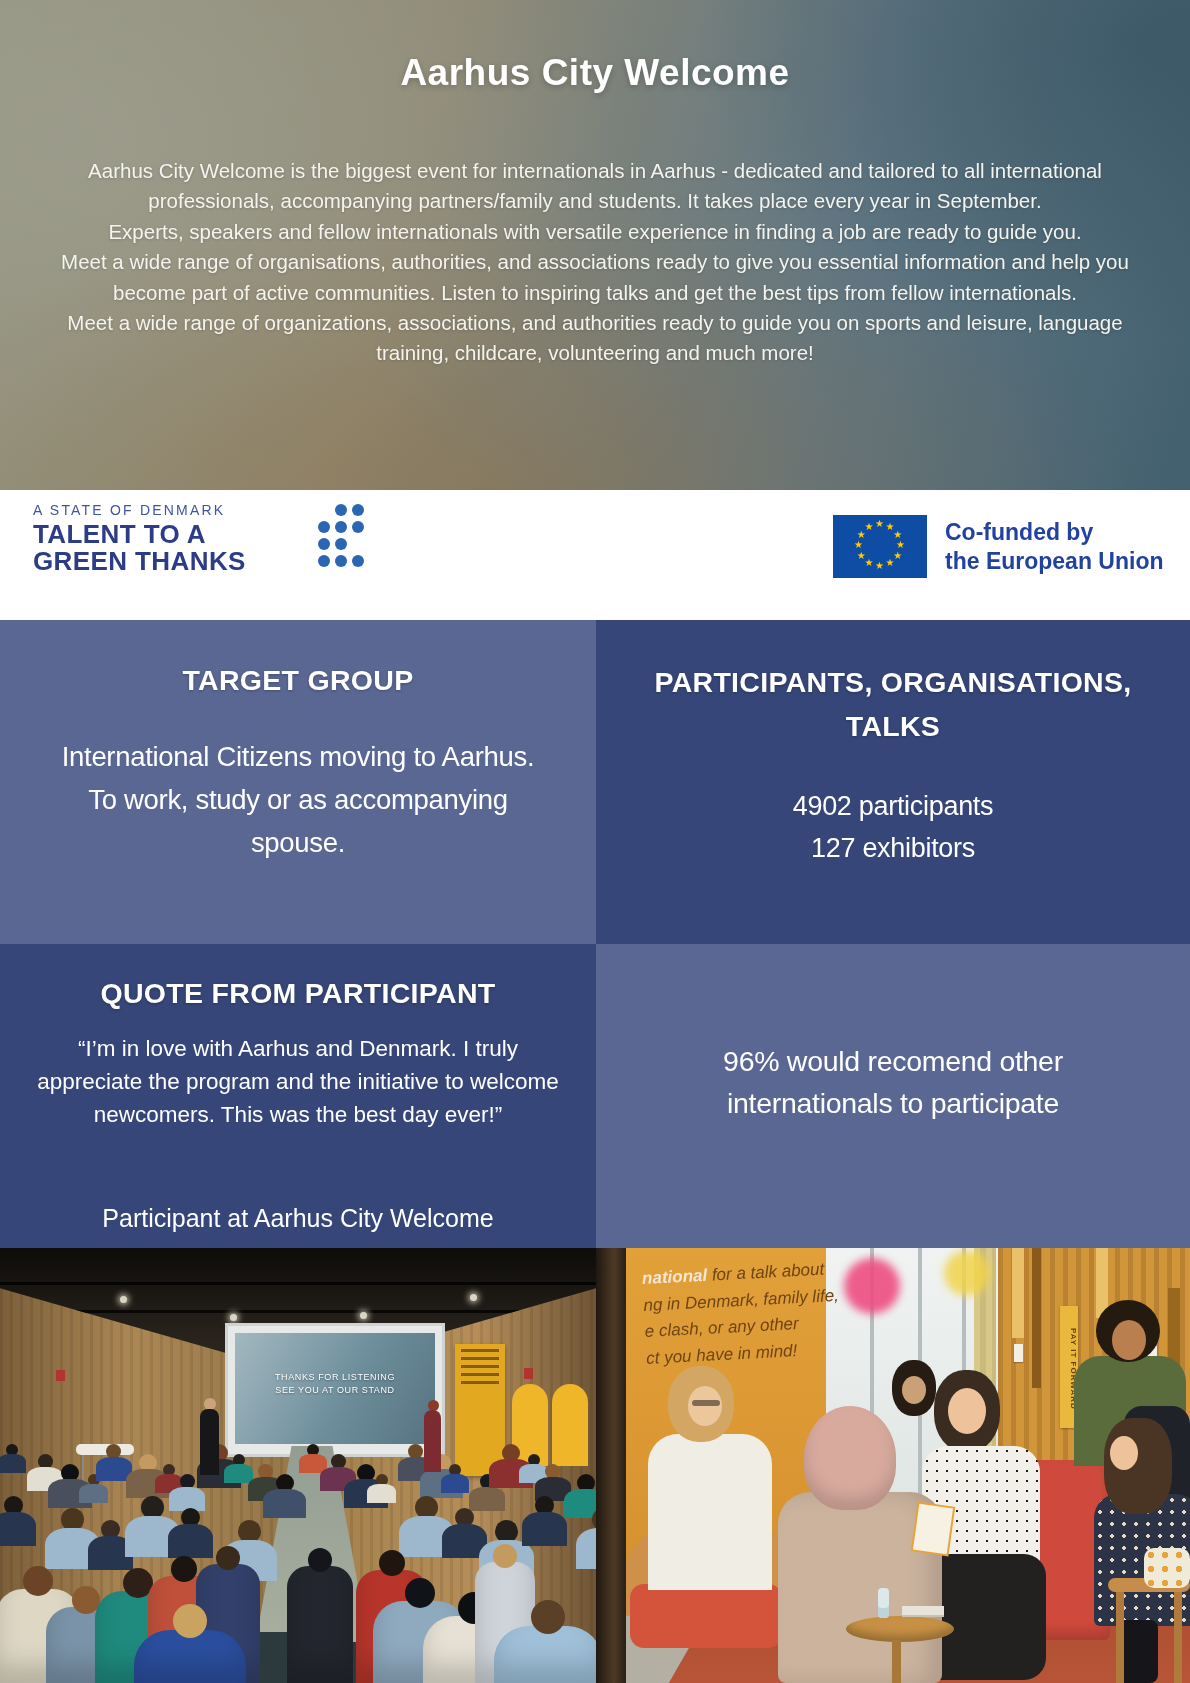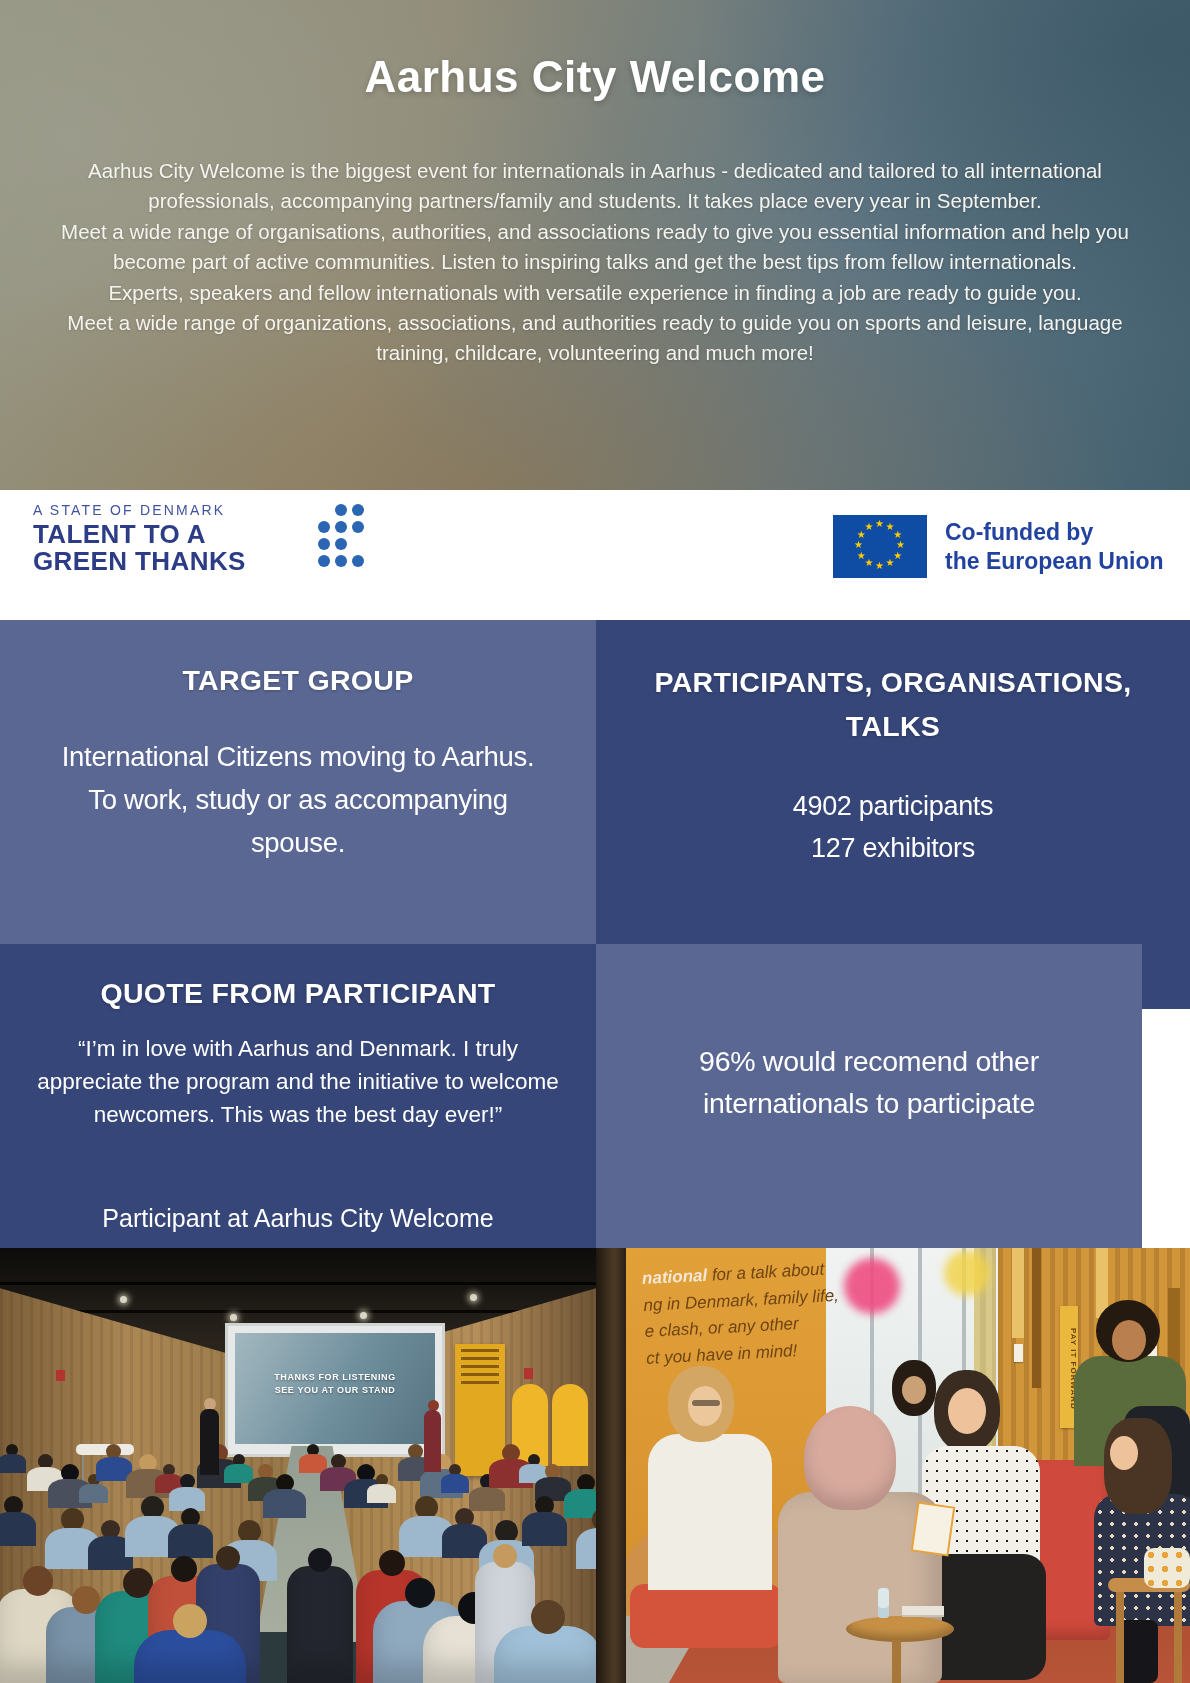--- a/index.html
+++ b/index.html
@@ -6,21 +6,21 @@
   #poster{position:relative;width:1190px;height:1683px;margin:0 auto;background:#fff;overflow:hidden;}
   .abs{position:absolute;}
   
   #hero{left:0;top:0;width:1190px;height:490px;
     background:
       radial-gradient(900px 420px at 42% 100%, rgba(143,112,70,.50), transparent 70%),
       radial-gradient(760px 520px at 6% 28%, rgba(160,160,146,.70), transparent 72%),
       radial-gradient(640px 420px at 97% 8%, rgba(48,76,92,.55), transparent 72%),
       linear-gradient(105deg,#94947f 0%,#8f8a76 35%,#5f7683 70%,#43606f 100%);}
   #hero-title{left:0;top:52px;width:1190px;text-align:center;color:#fff;
-    font-size:44px;font-weight:700;letter-spacing:.5px;text-shadow:0 2px 6px rgba(0,0,0,.22);}
+    font-size:37px;font-weight:700;letter-spacing:.5px;text-shadow:0 2px 6px rgba(0,0,0,.22);}
   #hero-copy{left:57px;top:156px;width:1076px;color:#f4f3ee;font-size:20.5px;line-height:30.4px;text-align:center;text-shadow:0 1px 3px rgba(0,0,0,.18);}
   #hero-copy p{margin:0;}
   
   #logo-band{left:18px;top:490px;width:1154px;height:130px;background:#fff;}
   .talent{left:15px;top:12px;color:#2e3e88;}
   .talent .tag{font-size:14px;letter-spacing:2.2px;color:#4053a0;font-weight:400;margin-bottom:3px;}
   .talent .big{font-size:26px;font-weight:800;line-height:27px;letter-spacing:.4px;color:#2d3c86;}
   .board-dots{left:300px;top:14px;display:grid;grid-template-columns:repeat(3,12px);grid-auto-rows:12px;gap:5px;}
   .board-dots i{width:12px;height:12px;border-radius:50%;background:#2b66b3;}
   .board-dots i.off{visibility:hidden;}
@@ -29,21 +29,21 @@
   .board-text .l2{font-size:28px;color:#0f0f0f;font-weight:700;line-height:34px;}
   .eu-flag{left:815px;top:25px;width:94px;height:63px;background:#0e4da3;}
   .eu-stars{left:47px;top:31px;width:0;height:0;}
   .eu-stars span{position:absolute;left:-5px;top:-6px;font-size:10px;color:#ffcc00;line-height:10px;}
   .eu-text{left:927px;top:28px;color:#2242a0;font-weight:700;font-size:23px;line-height:29px;}
   
   .panel{overflow:hidden;color:#fff;}
   #p-target{left:0;top:620px;width:596px;height:324px;background:#5a6793;}
   #p-stats{left:596px;top:620px;width:594px;height:389px;background:#364678;}
   #p-quote{left:0;top:944px;width:596px;height:304px;background:#364678;}
-  #p-reco{left:596px;top:944px;width:546px;height:304px;background:#5a6793;}
+  #p-reco{left:596px;top:944px;width:594px;height:304px;background:#5a6793;}
   .panel h3{margin:0;text-align:center;font-size:28.5px;font-weight:700;letter-spacing:.3px;text-shadow:0 1px 3px rgba(0,0,0,.25);}
   #p-target h3{margin-top:44px;}
   #p-target .body{margin:38px auto 0;width:480px;text-align:center;font-size:27.5px;line-height:43px;letter-spacing:-.3px;}
   #p-stats h3{margin:40px auto 0;width:540px;line-height:44px;}
   #p-stats .stats{margin-top:38px;text-align:center;font-size:27px;line-height:41.5px;letter-spacing:-.3px;}
   #p-quote h3{margin-top:33px;}
   #p-quote .body{margin:22px auto 0;width:528px;text-align:center;font-size:22.5px;line-height:33px;}
   #p-quote .attr{position:absolute;left:0;top:260px;width:596px;text-align:center;font-size:25px;}
   #p-reco .body{margin:96px auto 0;width:440px;text-align:center;font-size:28.5px;line-height:42px;letter-spacing:-.3px;}
   
@@ -53,21 +53,21 @@
   #ph-conf{left:0;top:0;width:596px;height:435px;
     background:linear-gradient(90deg,#7c5f3a 0%,#ab8754 22%,#97784a 46%,#a8854f 60%,#b58e5a 80%,#6f5536 100%);}
   #ph-conf .grain{left:0;top:0;width:596px;height:435px;background:repeating-linear-gradient(90deg,rgba(40,20,0,.10) 0 3px,transparent 3px 10px);}
   .pc-ceiling{left:0;top:0;width:596px;height:112px;background:linear-gradient(#0d0c0a,#2a241d 85%);
     clip-path:polygon(0 0,100% 0,100% 36%,58% 100%,42% 100%,0 36%);}
   .pc-truss{height:3px;background:rgba(0,0,0,.75);}
   .pc-lamp{width:7px;height:7px;border-radius:50%;background:#d8d4c6;box-shadow:0 0 6px 2px rgba(255,250,220,.7);}
   .pc-screen{left:228px;top:78px;width:214px;height:128px;background:#e6e9e7;box-shadow:0 0 0 3px #cfd3d1;}
   .pc-slide{position:absolute;left:7px;top:7px;right:7px;bottom:10px;background:linear-gradient(120deg,#a3b8c0 0%,#6e8e9c 55%,#567280 100%);
     color:#fff;text-align:center;padding-top:38px;box-sizing:border-box;}
-  .pc-slide div{font-size:9px;font-weight:700;letter-spacing:.6px;line-height:13px;text-shadow:0 1px 2px rgba(0,0,0,.4);}
+  .pc-slide div{font-size:9px;font-weight:400;letter-spacing:.6px;line-height:13px;text-shadow:0 1px 2px rgba(0,0,0,.4);}
   .pc-banner{left:455px;top:96px;width:50px;height:132px;background:#e2a81f;box-shadow:0 2px 4px rgba(0,0,0,.3);}
   .pc-banner i{display:block;margin:5px 6px 0;height:3px;background:rgba(60,30,0,.55);}
   .pc-arch{top:136px;width:36px;height:82px;background:#f0b62a;border-radius:18px 18px 0 0;}
   .pc-exit{width:9px;height:11px;background:#b23430;}
   .figure-head{position:absolute;border-radius:50%;}
   .figure-body{position:absolute;}
   .pc-aisle{left:248px;top:198px;width:128px;height:237px;background:linear-gradient(#939d92,#adb3a3);
     clip-path:polygon(34% 0,66% 0,100% 100%,0 100%);}
   .pc-chair{position:absolute;background:#2c393d;border-radius:10px 10px 4px 4px;}
   .pc-table{left:76px;top:196px;width:58px;height:11px;background:#eceae2;border-radius:5px;}
@@ -95,22 +95,22 @@
 </style>
 </head>
 <body>
 
 <div id="poster">
 
   <div id="hero" class="abs">
     <div id="hero-title" class="abs">Aarhus City Welcome</div>
     <div id="hero-copy" class="abs">
       <p>Aarhus City Welcome is the biggest event for internationals in Aarhus - dedicated and tailored to all international professionals, accompanying partners/family and students. It takes place every year in September.</p>
+      <p>Experts, speakers and fellow internationals with versatile experience in finding a job are ready to guide you.</p>
       <p>Meet a wide range of organisations, authorities, and associations ready to give you essential information and help you become part of active communities. Listen to inspiring talks and get the best tips from fellow internationals.</p>
-      <p>Experts, speakers and fellow internationals with versatile experience in finding a job are ready to guide you.</p>
       <p>Meet a wide range of organizations, associations, and authorities ready to guide you on sports and leisure, language training, childcare, volunteering and much more!</p>
     </div>
   </div>
 
   <div id="logo-band" class="abs">
     <div class="talent abs">
       <div class="tag">A STATE OF DENMARK</div>
       <div class="big">TALENT TO A</div>
       <div class="big">GREEN THANKS</div>
     </div>

